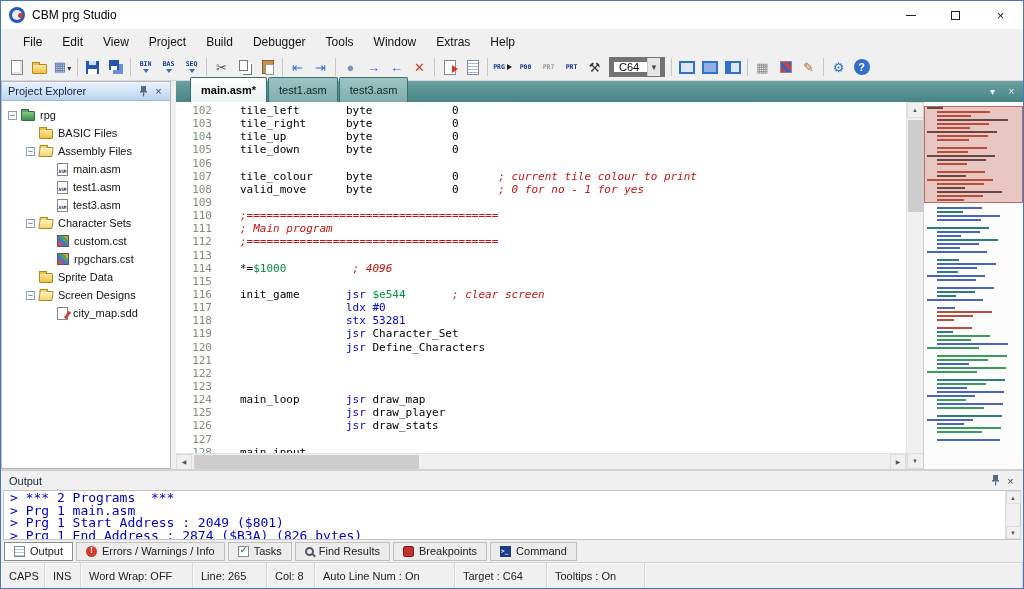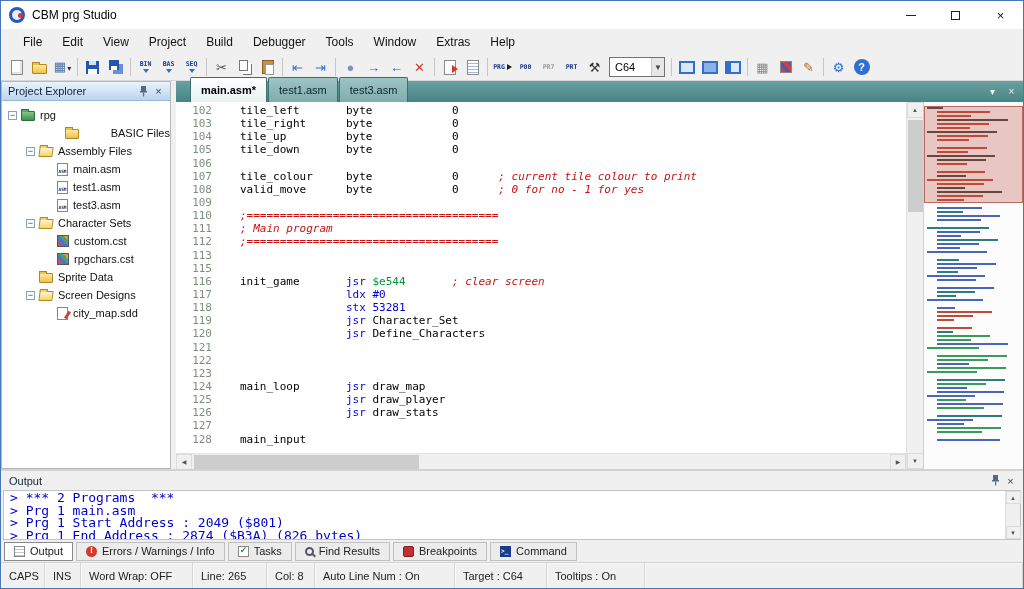--- a/index.html
+++ b/index.html
@@ -20,21 +20,21 @@
   
   .menubar { height:25px; flex:0 0 auto; display:flex; align-items:center; background:#f0f0f0; padding-left:12px; font-size:12px; }
   .menu-item { padding:4px 10px; color:#111; }
 
   
   .toolbar { height:27px; flex:0 0 auto; display:flex; align-items:center; background:#f0f0f0; border-bottom:1px solid #d6d6d6; padding-left:4px; }
   .tbi { min-width:23px; height:23px; display:flex; align-items:center; justify-content:center; border-radius:2px; }
   .tb-glyph { font-size:13px; line-height:13px; }
   .tb-sep { width:7px; height:20px; display:flex; justify-content:center; align-items:center;}
   .tb-sep::before{content:""; width:1px; height:18px; background:#c6c6c6;}
-  .tb-select { width:56px; height:20px; border:1px solid #737373; background:#fff; display:flex; align-items:center; font-size:11px; padding-left:5px; margin:0 3px; }
+  .tb-select { width:56px; height:20px; border:5px solid #737373; background:#fff; display:flex; align-items:center; font-size:11px; padding-left:5px; margin:0 3px; }
   .tb-select .selv { flex:1; }
   .tb-select .arr { font-size:8px; color:#444; background:#e6e6e6; width:13px; height:18px; display:flex; align-items:center; justify-content:center; border-left:1px solid #c8c8c8;}
 
   .with-arrow::after { content:"▾"; font-size:8px; color:#333; margin-left:1px; }
   .txt-ic { display:flex; flex-direction:column; align-items:center; font-family:"DejaVu Sans Mono",monospace; font-size:6.5px; font-weight:bold; color:#1a3a8f; line-height:7px; }
   .txt-ic::after { content:""; margin-top:1px; border-left:3px solid transparent; border-right:3px solid transparent; border-top:4px solid #2b6fd4; }
   .txt-ic2 { display:flex; align-items:center; font-family:"DejaVu Sans Mono",monospace; font-size:6.5px; font-weight:bold; color:#1a3a8f; }
   .txt-ic2::after { content:""; margin-left:2px; border-top:3px solid transparent; border-bottom:3px solid transparent; border-left:5px solid #222; }
   .txt-ic3 { font-family:"DejaVu Sans Mono",monospace; font-size:6.5px; font-weight:bold; color:#1a3a8f; }
 
@@ -300,21 +300,21 @@
         <span class="ph-btn">
             <span>×</span>
           </span>
       </div>
       <div class="tree">
           <div class="tree-row" style="padding-left: 6px;">
             <span class="tw-box">−</span>
             <span class="tree-ic ic-proj"></span>
             <span>rpg</span>
           </div>
-          <div class="tree-row" style="padding-left: 24px; justify-content: space-between;">
+          <div class="tree-row" style="padding-left: 24px;">
             <span class="tw-sp"></span>
             <span class="tree-ic ic-folder-c"></span>
             <span>BASIC Files</span>
           </div>
           <div class="tree-row" style="padding-left: 24px;">
             <span class="tw-box">−</span>
             <span class="tree-ic ic-folder-o"></span>
             <span>Assembly Files</span>
           </div>
           <div class="tree-row" style="padding-left: 42px;">
@@ -420,20 +420,24 @@
                 <span class="ln">111</span>
                 <span class="ct"><span class="c">; Main program</span></span>
               </div>
               <div class="cl">
                 <span class="ln">112</span>
                 <span class="ct"><span class="c">;======================================</span></span>
               </div>
               <div class="cl">
                 <span class="ln">113</span>
                 <span class="ct"></span>
+              </div>
+              <div class="cl">
+                <span class="ln">114</span>
+                <span class="ct"><span class="p">*=</span><span class="n">$1000</span><span class="p">          </span><span class="c">; 4096</span></span>
               </div>
               <div class="cl">
                 <span class="ln">115</span>
                 <span class="ct"></span>
               </div>
               <div class="cl">
                 <span class="ln">116</span>
                 <span class="ct"><span class="p">init_game       </span><span class="k">jsr </span><span class="n">$e544</span><span class="p">       </span><span class="c">; clear screen</span></span>
               </div>
               <div class="cl">

